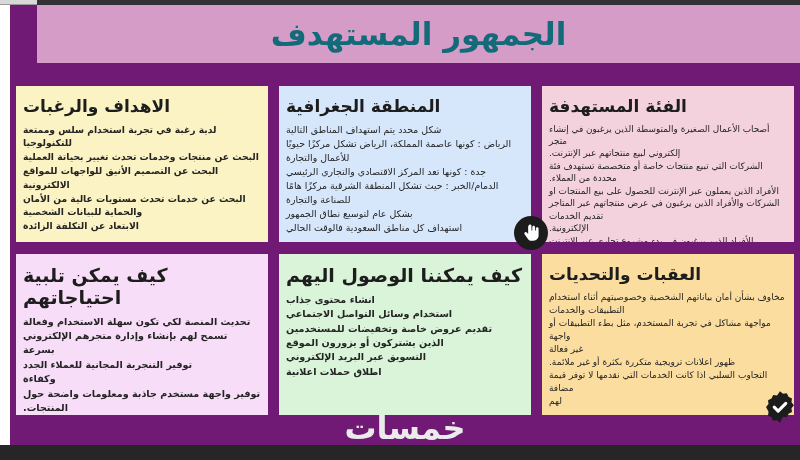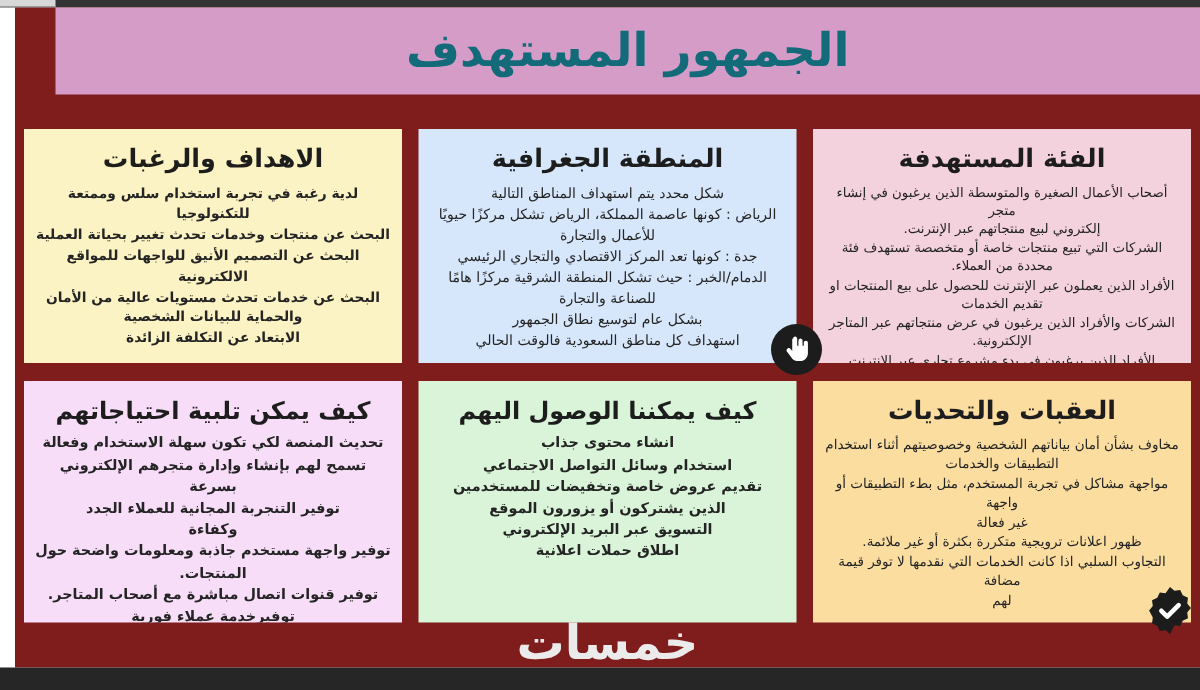--- a/index.html
+++ b/index.html
@@ -45,21 +45,21 @@
     background: #262626;
   }
 
   
   .page {
     position: absolute;
     top: 5px;
     left: 10px;
     width: 790px;
     height: 440px;
-    background: #7f1d1d;
+    background: #701a75;
   }
 
   
   .title-banner {
     position: absolute;
     top: 0px;
     left: 0px;
     right: 0px;
     width: 763px;
     height: 58px;
@@ -85,21 +85,21 @@
     width: 778px;
     display: flex;
     flex-direction: row;
     flex-wrap: wrap;
     gap: 12px 11px;
   }
   .card {
     width: 252px;
     box-sizing: border-box;
     padding: 8px 7px 10px 7px;
-    text-align: center;
+    text-align: left;
     direction: rtl;
     position: relative;
     overflow: hidden;
   }
   .card.row1 { height: 156px; }
   .card.row2 { height: 161px; }
 
   .card-title {
     font-size: 17px;
     font-weight: bold;
@@ -119,21 +119,21 @@
 
   
   .c-pink    { background: #f4d2dd; }
   .c-blue    { background: #d6e6fb; }
   .c-yellow  { background: #fbf3c3; }
   .c-orange  { background: #fbdda0; }
   .c-green   { background: #d9f4d9; }
   .c-lav     { background: #f7ddf7; }
 
   .c-green .card-title,
-  .c-lav .card-title { font-size: 16px; }
+  .c-lav .card-title { font-size: 19px; }
   .c-green .card-body,
   .c-lav  .card-body { font-weight: bold; font-size: 9.6px; line-height: 1.5; }
   .c-blue .card-body { font-size: 9.4px; line-height: 1.5; }
   .c-yellow .card-body { font-weight: bold; line-height: 1.5; }
   .c-orange .card-body { font-size: 9.0px; line-height: 1.45; }
   .c-pink .card-body { font-size: 8.9px; line-height: 1.4; }
 
   
   .icon-badge {
     position: absolute;
@@ -189,22 +189,22 @@
     <div class="grid">
 
       <div class="card row1 c-pink">
         <div class="card-title">الفئة المستهدفة</div>
         <div class="card-body">
           <p class="line">أصحاب الأعمال الصغيرة والمتوسطة الذين يرغبون في إنشاء متجر</p>
           <p class="line">إلكتروني لبيع منتجاتهم عبر الإنترنت.</p>
           <p class="line">الشركات التي تبيع منتجات خاصة أو متخصصة تستهدف فئة</p>
           <p class="line">محددة من العملاء.</p>
           <p class="line">الأفراد الذين يعملون عبر الإنترنت للحصول على بيع المنتجات او</p>
+          <p class="line">الشركات والأفراد الذين يرغبون في عرض منتجاتهم عبر المتاجر</p>
           <p class="line">تقديم الخدمات</p>
-          <p class="line">الشركات والأفراد الذين يرغبون في عرض منتجاتهم عبر المتاجر</p>
           <p class="line">الإلكترونية.</p>
           <p class="line">الأفراد الذين يرغبون في بدء مشروع تجاري عبر الإنترنت ويحتاجون</p>
 
         </div>
       </div>
 
       <div class="card row1 c-blue">
         <div class="card-title">المنطقة الجغرافية</div>
         <div class="card-body">
           <p class="line">شكل محدد يتم استهداف المناطق التالية</p>

